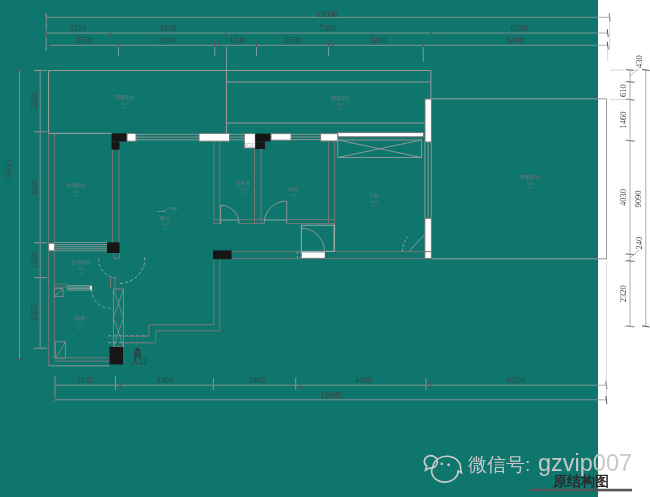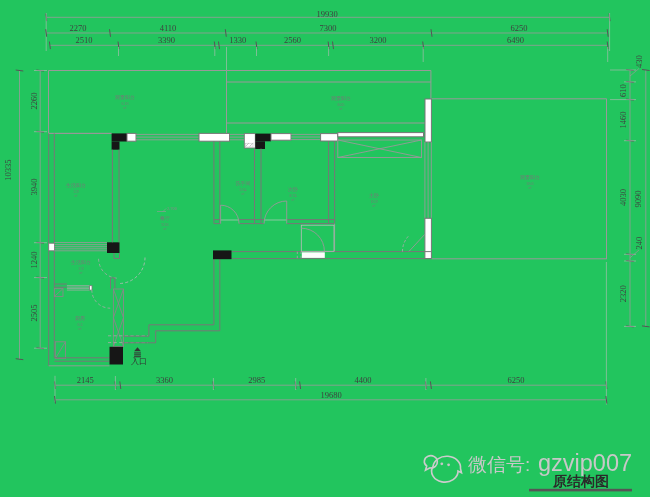--- a/index.html
+++ b/index.html
@@ -1,16 +1,16 @@
 <!DOCTYPE html>
 <html><head>
 <meta charset="utf-8">
 <style>
   html,body{margin:0;padding:0;background:#fff;}
-  #page{position:relative;width:650px;height:497px;background:#22c55e;font-family:"Liberation Sans",sans-serif;transform:translateZ(0);-webkit-font-smoothing:antialiased;}
+  #page{position:relative;width:598px;height:497px;background:#0f766e;font-family:"Liberation Sans",sans-serif;transform:translateZ(0);-webkit-font-smoothing:antialiased;}
   svg{position:absolute;left:0;top:0;filter:opacity(0.999);}
   text{font-family:"Liberation Serif",serif;}
   .cn{font-family:"Liberation Sans",sans-serif;}
 </style>
 </head>
 <body>
 <div id="page">
 <svg width="650" height="497" viewBox="0 0 650 497">
 <g fill="none" stroke="#8a8a8a" stroke-width="1">
 

